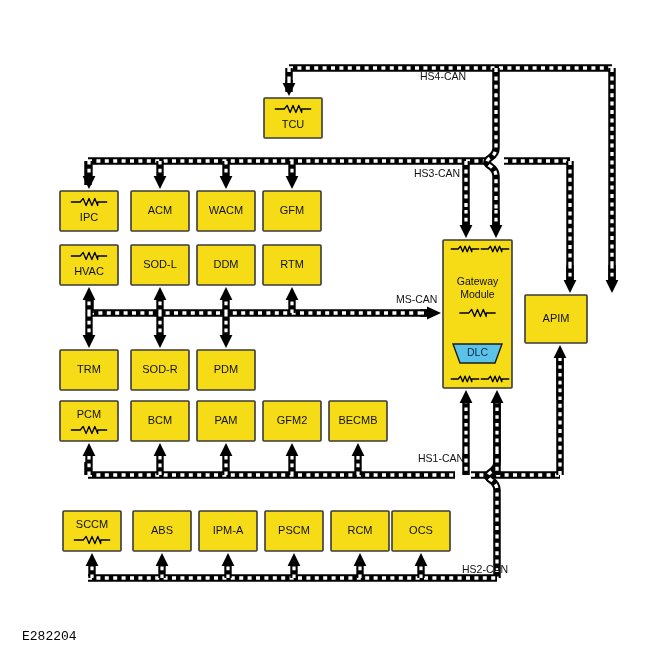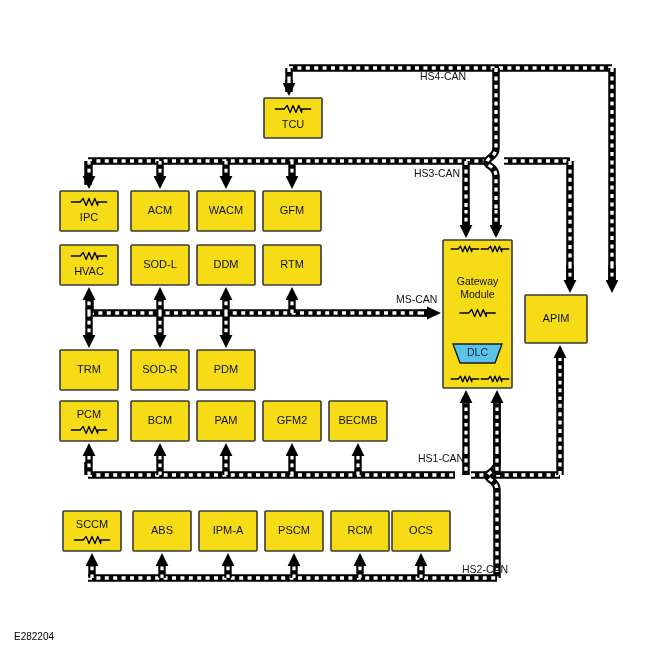--- a/index.html
+++ b/index.html
@@ -6,22 +6,22 @@
   body{width:650px;height:650px;overflow:hidden;
        font-family:"Liberation Sans","DejaVu Sans",sans-serif;}
   #stage{position:relative;width:650px;height:650px;background:#fff;}
   svg{display:block;}
   .mod-rect{fill:var(--mod-fill,#F5DC16);stroke:#3a3a3a;stroke-width:1.6;}
   .mod-label{font-family:"Liberation Sans","DejaVu Sans",sans-serif;
              font-size:11px;fill:#111;text-anchor:middle;dominant-baseline:middle;}
   .gw-label{font-size:10.5px;}
   .bus-label{font-family:"Liberation Sans","DejaVu Sans",sans-serif;
              font-size:10.5px;fill:#111;}
-  .fig-id{font-family:Liberation Sans, sans-serif;
-          font-size:10px;fill:#333;}
+  .fig-id{font-family:Liberation Mono, monospace;
+          font-size:13px;fill:#333;margin-left:8px;}
   .bus-base{stroke:#000;fill:none;stroke-linecap:butt;stroke-linejoin:miter;}
   .bus-dash{stroke:#fff;fill:none;stroke-linecap:butt;stroke-linejoin:miter;}
   .arrow-solid{fill:#000;}
   .term{stroke:#000;fill:none;stroke-width:1.3;stroke-linecap:round;stroke-linejoin:round;}
   .dlc-shape{fill:#5CC3E8;stroke:#1b1b1b;stroke-width:1.4;}
   .dlc-text{font-size:10.5px;fill:#10264a;text-anchor:middle;dominant-baseline:middle;
             font-family:"Liberation Sans","DejaVu Sans",sans-serif;}
 </style>
 </head>
 <body>

